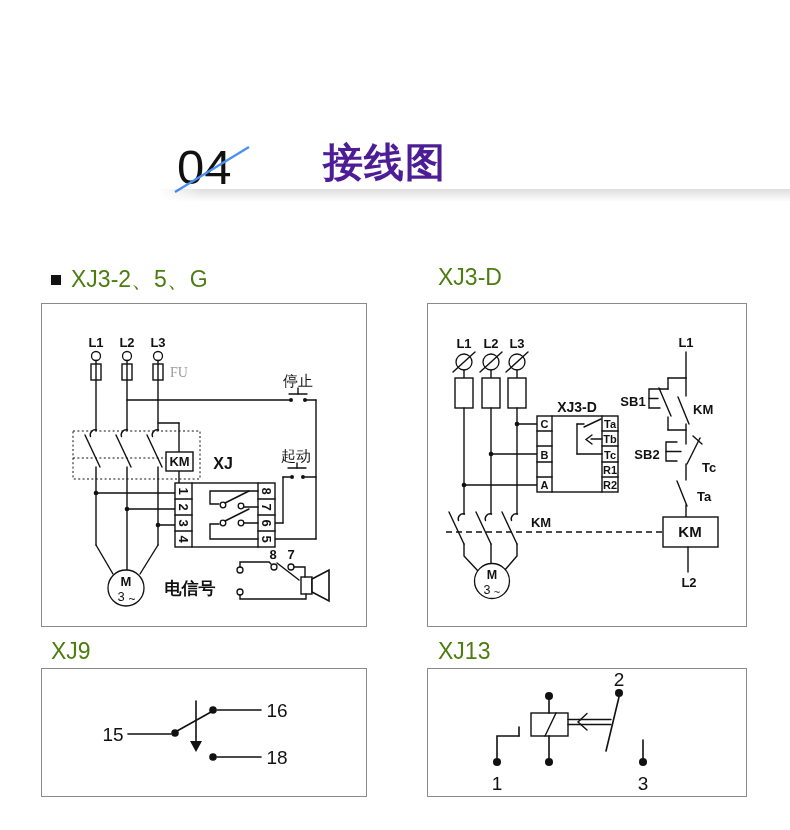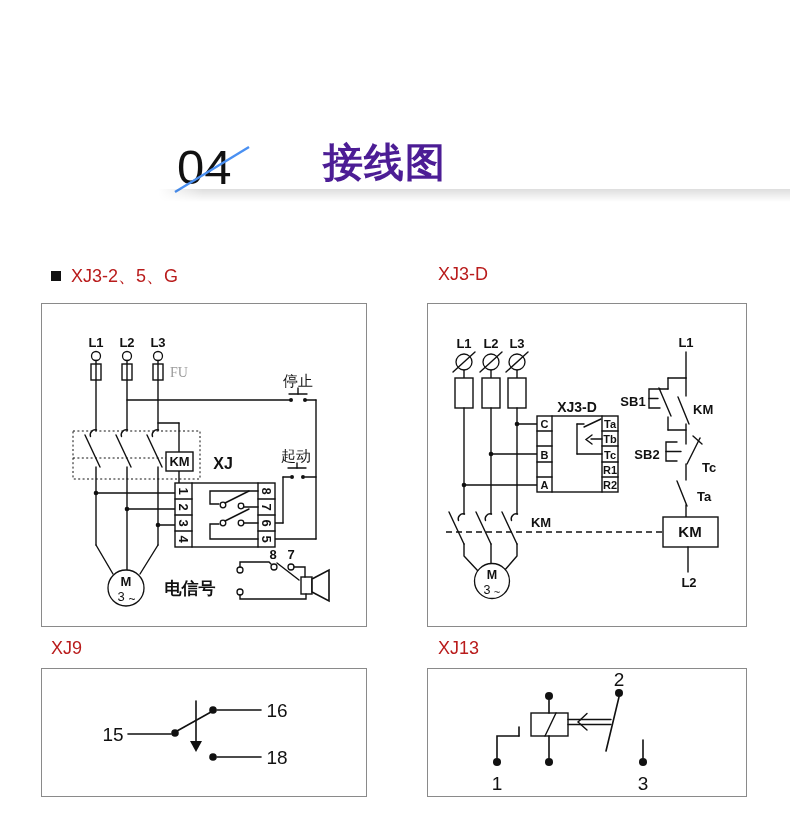--- a/index.html
+++ b/index.html
@@ -13,21 +13,21 @@
     position:absolute; left:323px; top:140px; font-size:40px; font-weight:600;
     color:#4c1d95; letter-spacing:1px; line-height:1.1; white-space:nowrap;
   }
   .hdr-shadow {
     position:absolute; left:158px; top:189px; width:632px; height:13px;
     background:linear-gradient(180deg, rgba(0,0,0,0.13), rgba(0,0,0,0));
     -webkit-mask-image:linear-gradient(90deg, transparent, #000 45px);
     mask-image:linear-gradient(90deg, transparent, #000 45px);
   }
   .seclabel {
-    position:absolute; font-size:18px; font-weight:500; color:#b91c1c;
+    position:absolute; font-size:23px; font-weight:500; color:#4d7c0f;
     display:flex; align-items:center; gap:10px; white-space:nowrap;padding-left:10px;
   }
   .bullet { width:10px; height:10px; background:#111; display:inline-block; }
   .dbox { position:absolute; border:1px solid #8a8a8a; background:#fff; }
   svg { display:block; }
   svg text { font-family:"Liberation Sans", sans-serif; fill:#111; }
   .w  { stroke:#111; stroke-width:1.4; fill:none; stroke-linecap:round; }
   .w2 { stroke:#111; stroke-width:1.6; fill:none; stroke-linecap:round; }
   .dsh { stroke:#111; stroke-width:1;   fill:none; stroke-dasharray:2 2.4; }
   .dsh2{ stroke:#111; stroke-width:1.3; fill:none; stroke-dasharray:6 4; }

